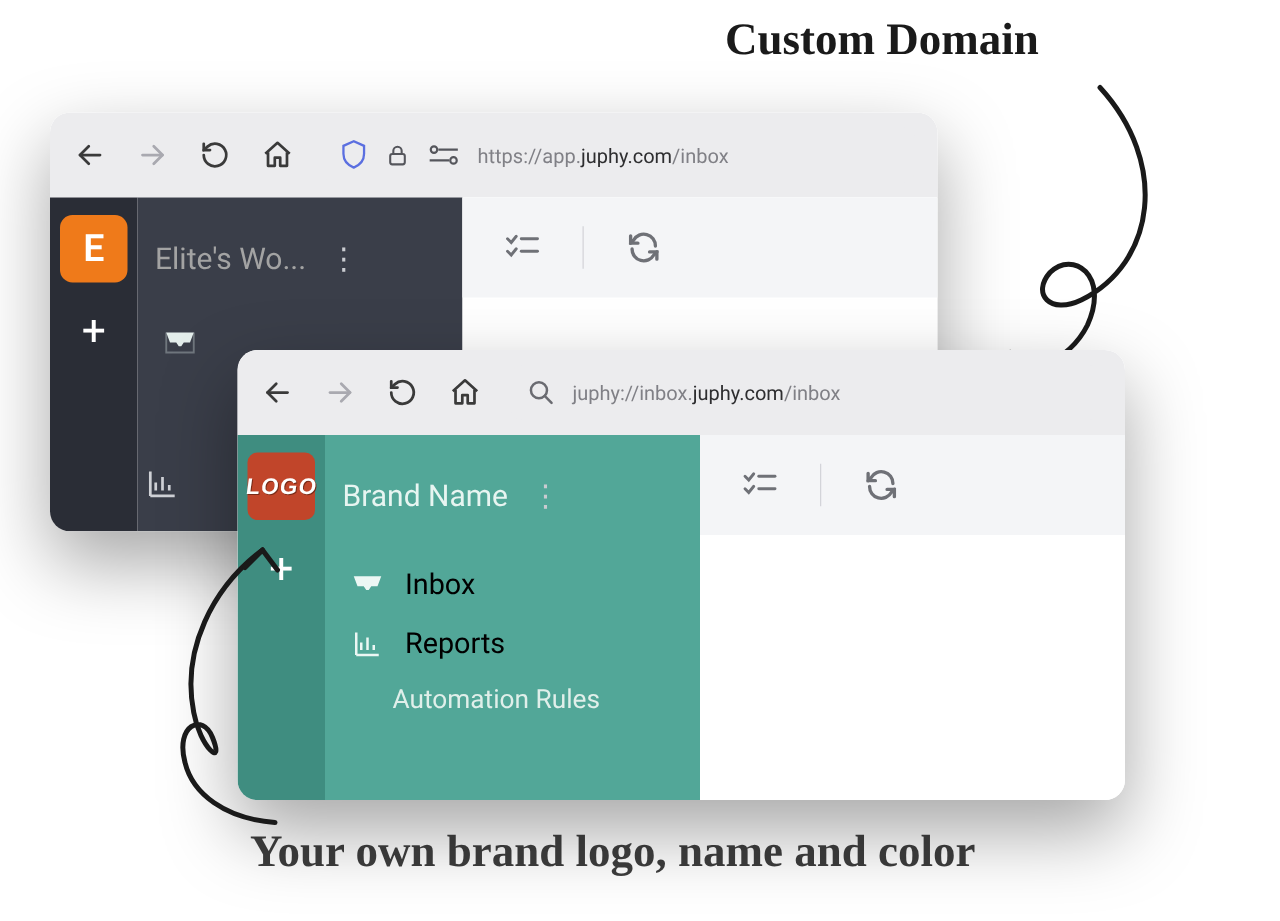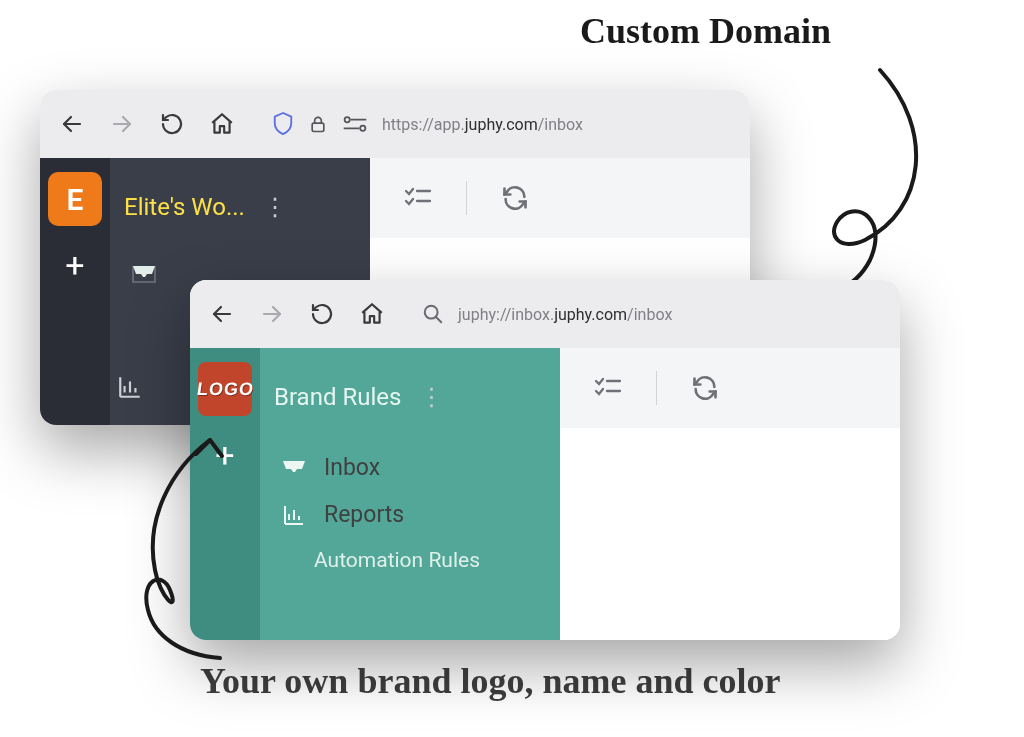--- a/index.html
+++ b/index.html
@@ -89,24 +89,24 @@
 
   .sidebar {
     flex: 0 0 auto;
     padding: 22px 18px 10px 14px;
     color: #fff;
   }
   .ws-row {
     display:flex; align-items:center; gap:18px;
     height:54px; margin-bottom:20px;
   }
-  .ws-name { font-size:24px; color:#fde047; white-space:nowrap; overflow:hidden; text-overflow:ellipsis; max-width:190px;}
+  .ws-name { font-size:24px; color:#a3a3a3; white-space:nowrap; overflow:hidden; text-overflow:ellipsis; max-width:190px;}
   .kebab { color:#c9cbd0; font-size:24px; }
 
-  .nav-item { display:flex; align-items:center; gap:16px; padding:10px 6px 10px 6px; font-size:23px; color:#404040;}
+  .nav-item { display:flex; align-items:center; gap:16px; padding:10px 6px 10px 6px; font-size:23px; color:#000000;}
   .nav-item.child { padding-left:40px; font-size:21px; color:#e0efea;}
   .nav-icon {width:28px;display:flex;justify-content:center;color:#ecf7f4;}
 
   
   .content {
     flex:1;
     background:#fff;
     position:relative;
   }
   .content-toolbar{
@@ -301,21 +301,21 @@
   <div class="app">
     <div class="rail">
       <div class="avatar">
         <span class="logo-text">LOGO</span>
       </div>
       <div class="plus">+</div>
     </div>
 
     <div class="sidebar">
       <div class="ws-row">
-        <span class="ws-name">Brand Rules</span>
+        <span class="ws-name">Brand Name</span>
         <span class="kebab">⋮</span>
       </div>
 
       <div class="nav-item">
         <span class="nav-icon">
           <svg width="26" height="20" viewBox="0 0 26 20" fill="currentColor">
               <path d="M2 3h22l-3 8h-5l-2 3h-2l-2-3H5z"></path>
             </svg>
         </span>
         <span>Inbox</span>

